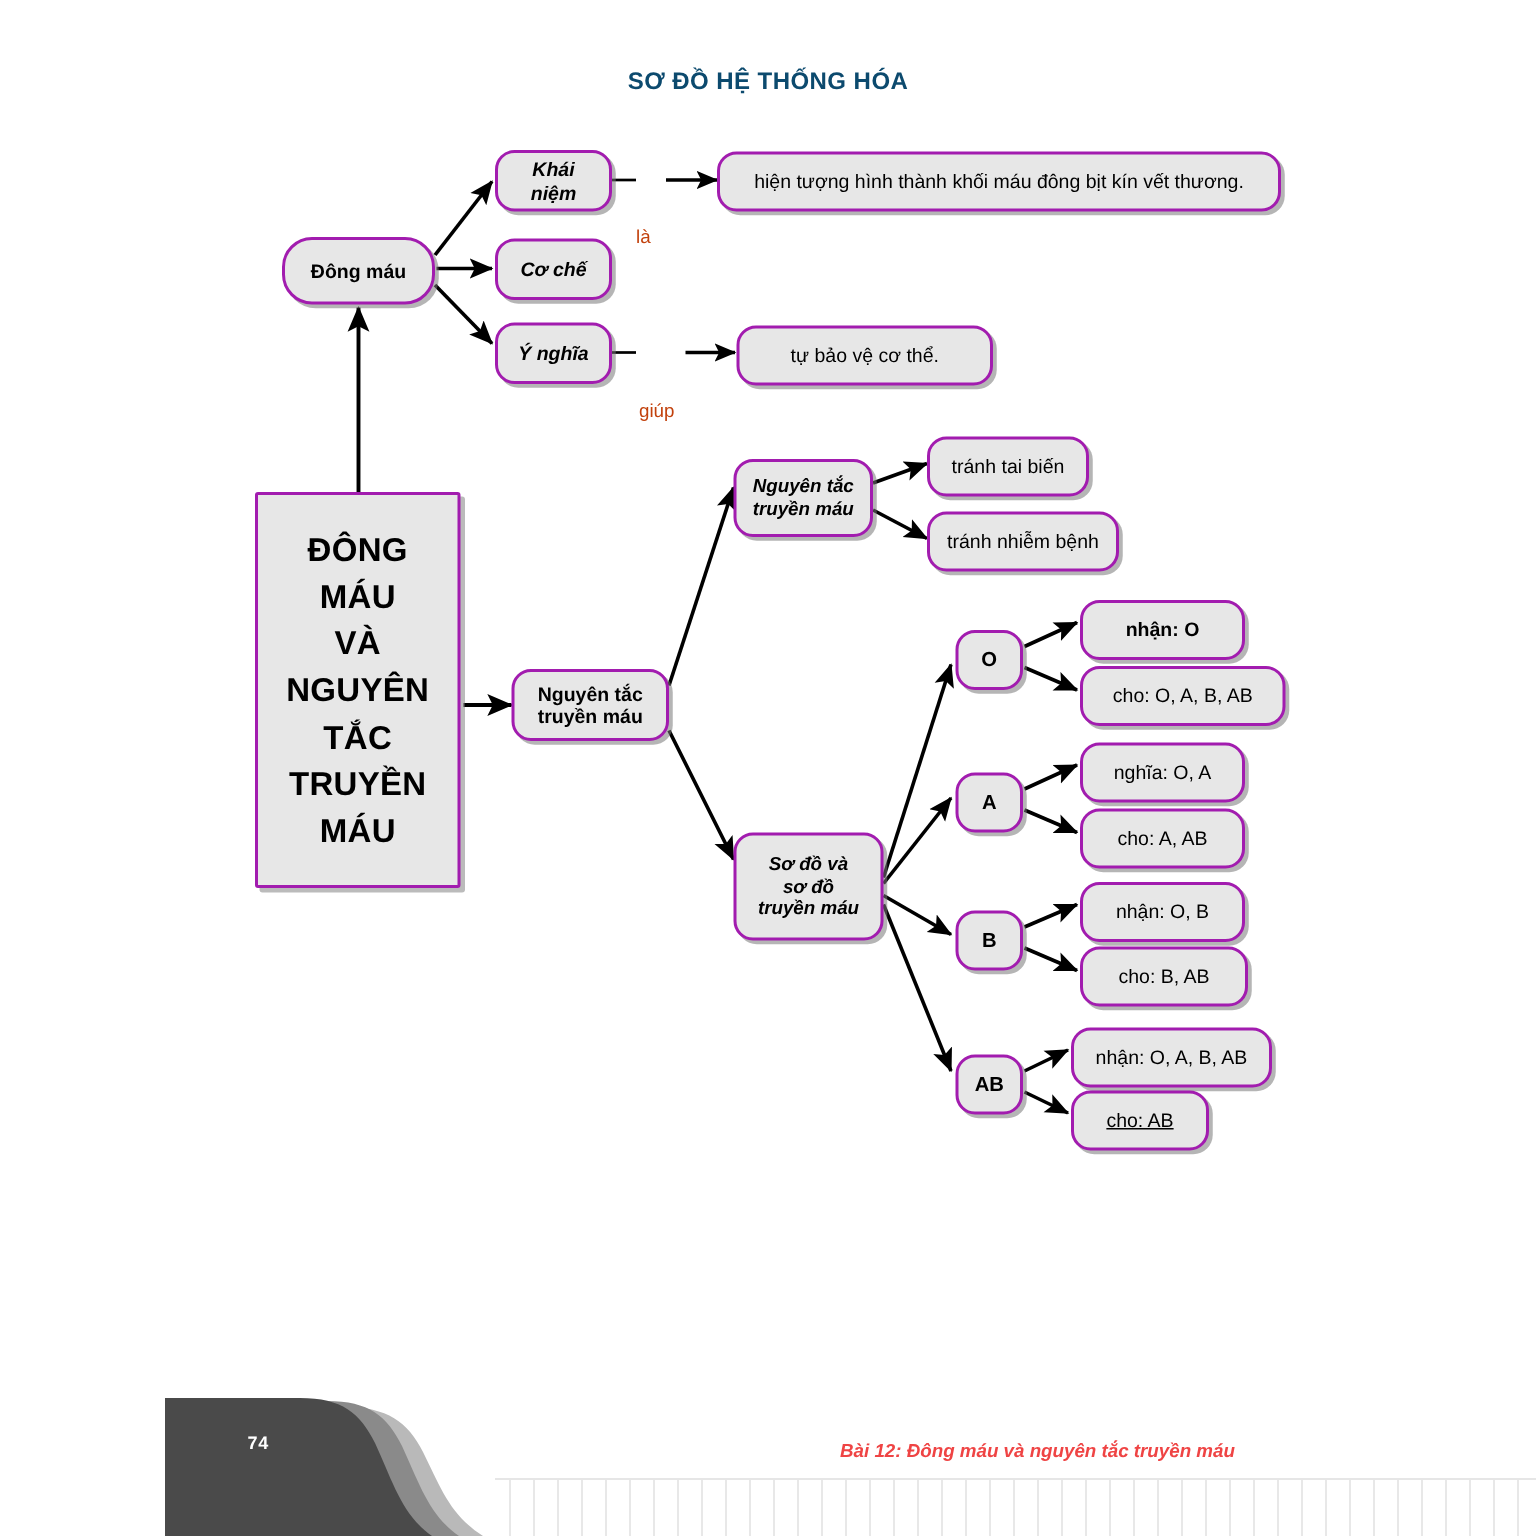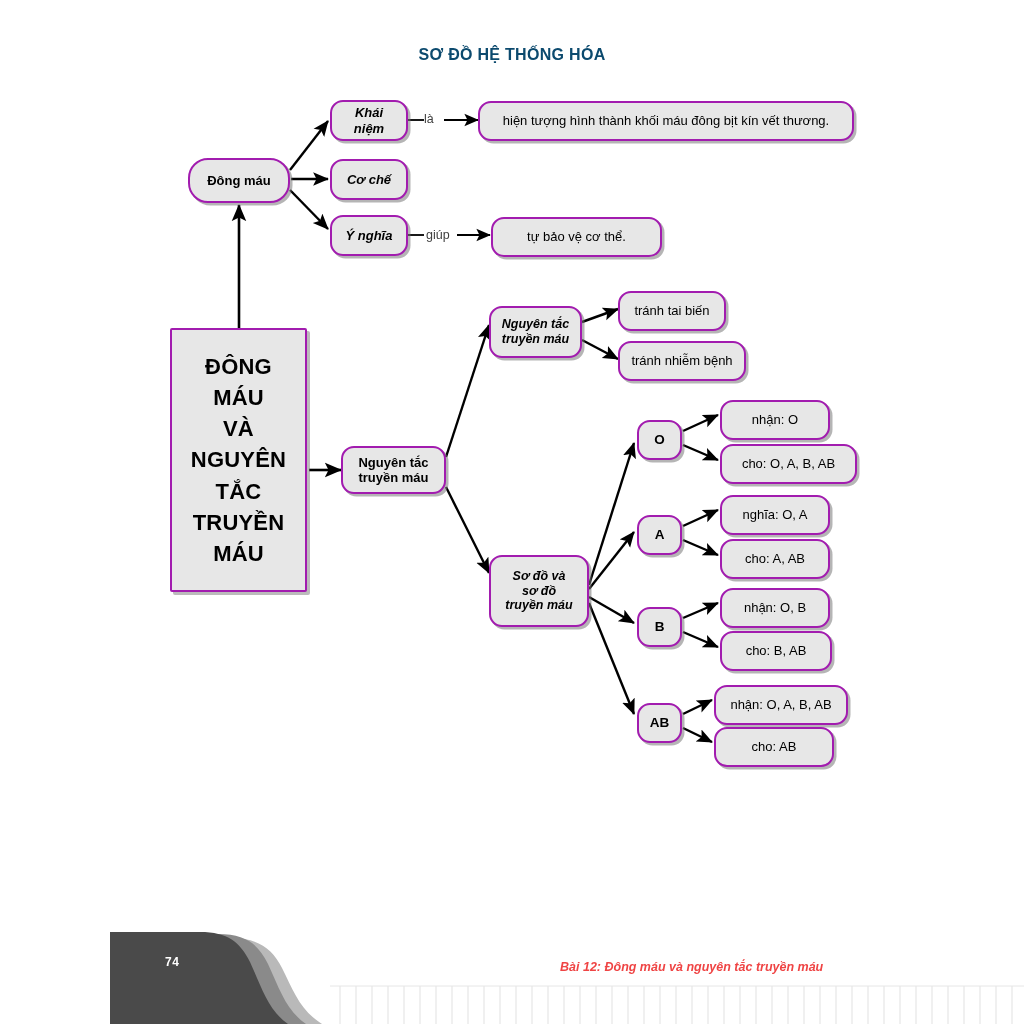--- a/index.html
+++ b/index.html
@@ -78,22 +78,23 @@
     font-size: 22px;
     line-height: 1.42;
     letter-spacing: 0.2px;
     box-shadow: 3px 3px 0 rgba(120,120,120,0.5);
   }
 
   
   .edge-label {
     position: absolute;
     font-size: 12.5px;
-    color: #404040;
+    color: #c2410c;
     white-space: nowrap;
+    margin-top: 39px;
   }
 
   
   #footer {
     position: absolute;
     left: 0;
     bottom: 0;
     width: 1024px;
     height: 110px;
   }
@@ -232,21 +233,21 @@
     <span>
       <span>Sơ đồ và</span><br>
       <span>sơ đồ</span><br>
       <span>truyền máu</span>
     </span>
   </div>
 
   <div class="node typeletter" style="left:637px; top:420px; width:45px; height:37px;">
     <span>O</span>
   </div>
-  <div class="node plain" style="left:720px; top:400px; width:110px; height:34px;">
+  <div class="node plain" style="left:720px; top:400px; width:110px; height:34px;font-weight:bold;">
     <span>nhận: O</span>
   </div>
   <div class="node plain" style="left:720px; top:444px; width:137px; height:34px;">
     <span>cho: O, A, B, AB</span>
   </div>
 
   <div class="node typeletter" style="left:637px; top:515px; width:45px; height:37px;">
     <span>A</span>
   </div>
   <div class="node plain" style="left:720px; top:495px; width:110px; height:34px;">
@@ -265,21 +266,21 @@
   <div class="node plain" style="left:720px; top:631px; width:112px; height:34px;">
     <span>cho: B, AB</span>
   </div>
 
   <div class="node typeletter" style="left:637px; top:703px; width:45px; height:37px;">
     <span>AB</span>
   </div>
   <div class="node plain" style="left:714px; top:685px; width:134px; height:34px;">
     <span>nhận: O, A, B, AB</span>
   </div>
-  <div class="node plain" style="left:714px; top:727px; width:120px; height:34px;">
+  <div class="node plain" style="left:714px; top:727px; width:92px; height:34px;text-decoration:underline;">
     <span>cho: AB</span>
   </div>
 
   <div id="footer">
     <svg width="1024" height="110" viewBox="0 0 1024 110" xmlns="http://www.w3.org/2000/svg">
 
       <g opacity="0.5">
         <rect x="330" y="72" width="694" height="38" fill="#ffffff"></rect>
         <g stroke="#cfcfcf" stroke-width="1.2">
           <line x1="340" y1="72" x2="340" y2="110"></line>

